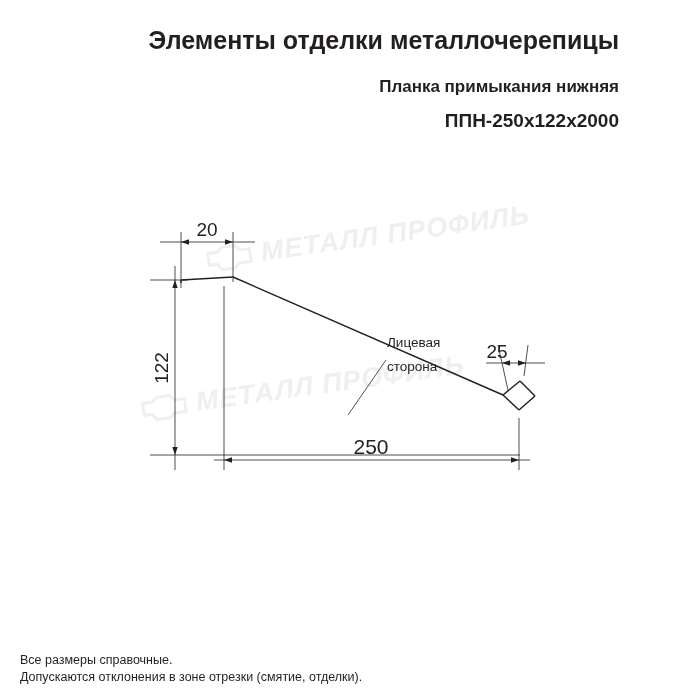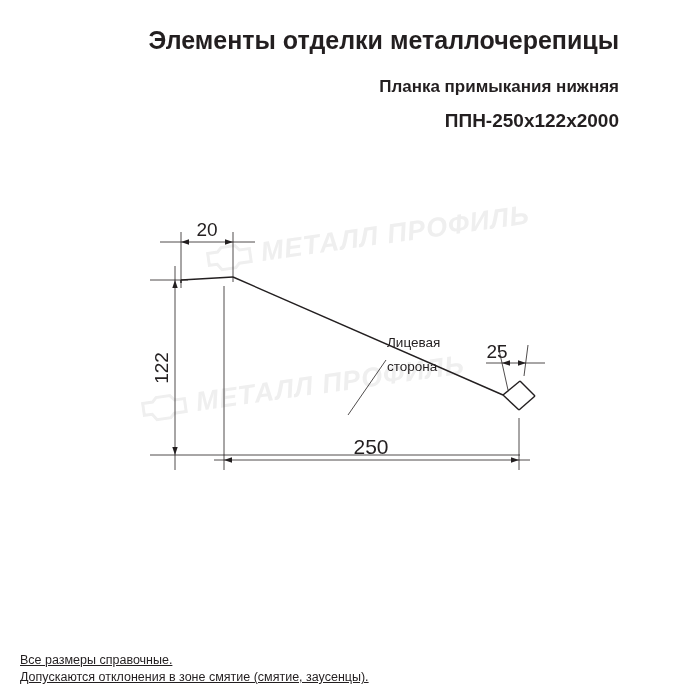--- a/index.html
+++ b/index.html
@@ -55,21 +55,20 @@
   .footer {
     position: absolute;
     left: 20px;
     bottom: 14px;
     font-size: 12.5px;
     line-height: 17px;
     color: #231f20;
   }
   .footer div {
     white-space: nowrap;
-    text-decoration: underline;
   }
   .wm {
     position: absolute;
     pointer-events: none;
     user-select: none;
   }
   .wm-text {
     font-family: "Liberation Sans", sans-serif;
     font-weight: bold;
     font-style: italic;
@@ -174,16 +173,16 @@
     <g>
       <line x1="348" y1="245" x2="386" y2="190" stroke="#231f20" stroke-width="0.8"></line>
       <text x="387" y="177" font-size="13.5">Лицевая</text>
       <text x="387" y="201" font-size="13.5">сторона</text>
     </g>
 
   </svg>
 
   <div class="footer">
     <div>Все размеры справочные.</div>
-    <div>Допускаются отклонения в зоне смятие (смятие, заусенцы).</div>
+    <div>Допускаются отклонения в зоне отрезки (смятие, отделки).</div>
   </div>
 
 </div>
 
 </body></html>

